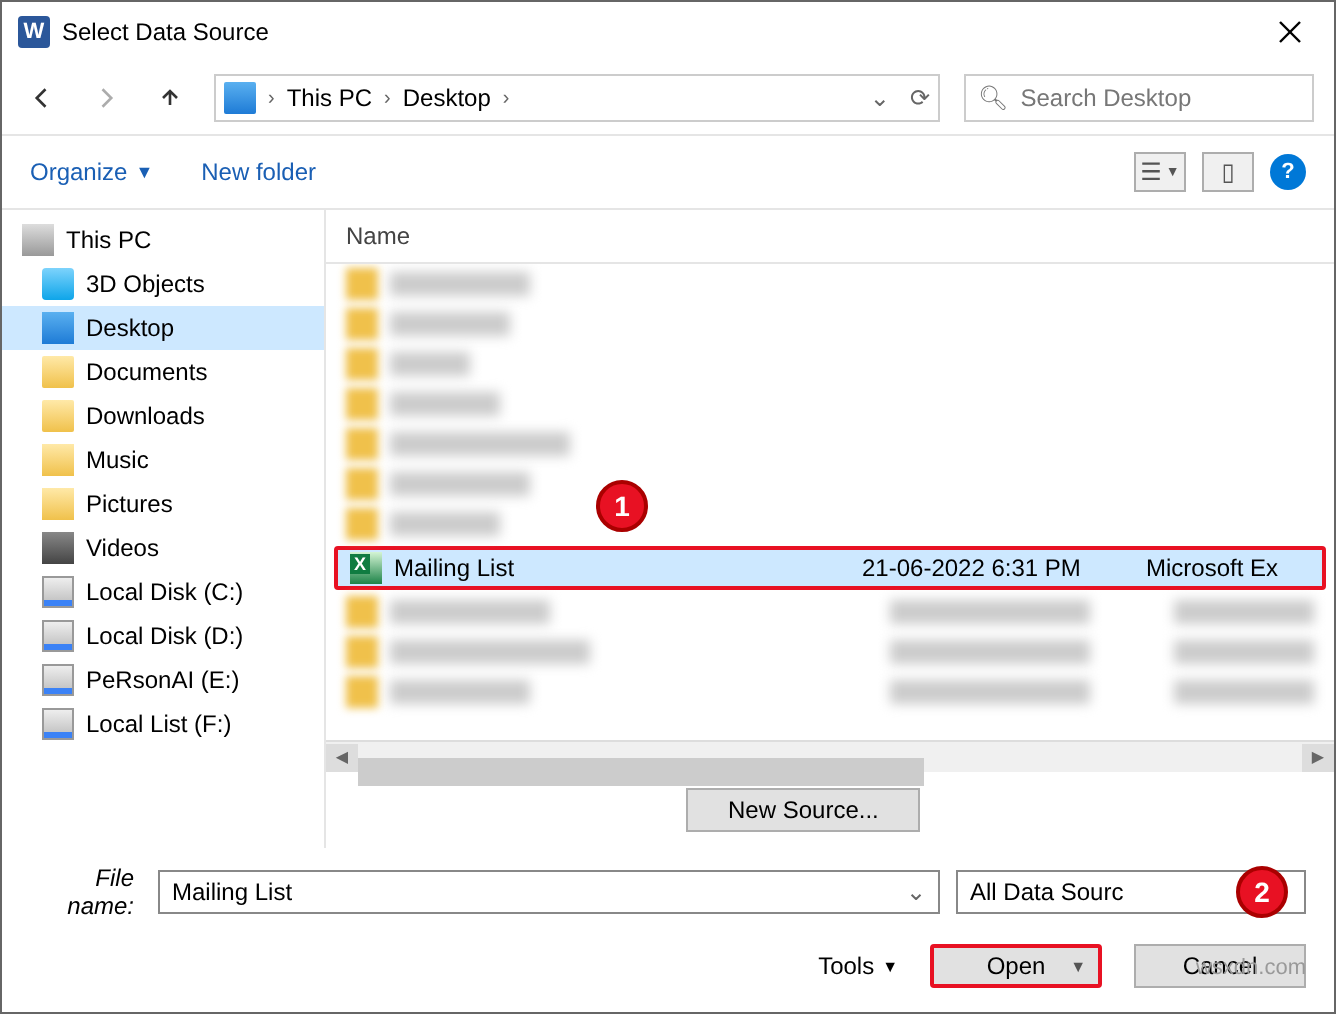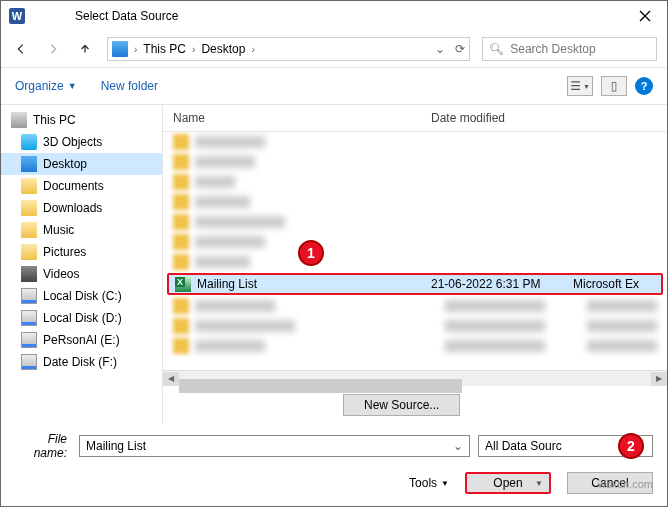--- a/index.html
+++ b/index.html
@@ -1,20 +1,20 @@
 <!DOCTYPE html>
 <html><head>
 <meta charset="utf-8">
 <style>
 * { box-sizing: border-box; margin: 0; padding: 0; font-family: "Segoe UI", sans-serif; font-size: 12px; }
 body { background: #fff; width: 668px; height: 507px; overflow: hidden; }
 .dialog { width: 668px; height: 507px; border: 1px solid #666; background: #fff; display: flex; flex-direction: column; position: relative; }
 .titlebar { display: flex; align-items: center; height: 30px; padding: 0 0 0 8px; }
 .app-icon { width: 16px; height: 16px; background: #2b579a; color: #fff; font-weight: bold; font-size: 11px; display: flex; align-items: center; justify-content: center; border-radius: 2px; margin-right: 6px; }
-.title { flex: 1; margin-left: 44px; }
+.title { flex: 1; }
 .close-btn { width: 45px; height: 30px; display: flex; align-items: center; justify-content: center; cursor: pointer; }
 .navbar { display: flex; align-items: center; padding: 6px 10px; gap: 12px; border-bottom: 1px solid #e5e5e5; }
 .nav-arrow { width: 20px; height: 20px; display: flex; align-items: center; justify-content: center; color: #555; cursor: pointer; }
 .nav-arrow svg { width: 14px; height: 14px; }
 .address { flex: 1; display: flex; align-items: center; border: 1px solid #ccc; height: 24px; padding: 0 4px; gap: 6px; }
 .pc-icon { width: 16px; height: 16px; background: linear-gradient(#5ab0f0,#1e7bd6); border-radius: 1px; }
 .crumb-sep { color: #666; font-size: 10px; }
 .addr-spacer { flex: 1; }
 .addr-drop { color: #666; margin: 0 4px; }
 .search-box { width: 175px; border: 1px solid #ccc; height: 24px; display: flex; align-items: center; padding: 0 6px; color: #777; gap: 6px; }
@@ -180,28 +180,27 @@
       <div class="side-item">
           <div class="side-icon ic-disk"></div>
           <span>Local Disk (D:)</span>
         </div>
       <div class="side-item">
           <div class="side-icon ic-disk"></div>
           <span>PeRsonAI (E:)</span>
         </div>
       <div class="side-item">
           <div class="side-icon ic-disk"></div>
-          <span>Date Disk (F:)</span>
+          <span>Local List (F:)</span>
         </div>
     </div>
 
     <div class="filepane">
       <div class="col-headers">
         <div class="col-name">Name</div>
-        <div class="col-date">Date modified</div>
       </div>
       <div class="file-list">
         <div class="blur-row">
             <div class="blur-ic"></div>
             <div class="blur-txt" style="width:70px"></div>
           </div>
         <div class="blur-row">
             <div class="blur-ic"></div>
             <div class="blur-txt" style="width:60px"></div>
           </div>

